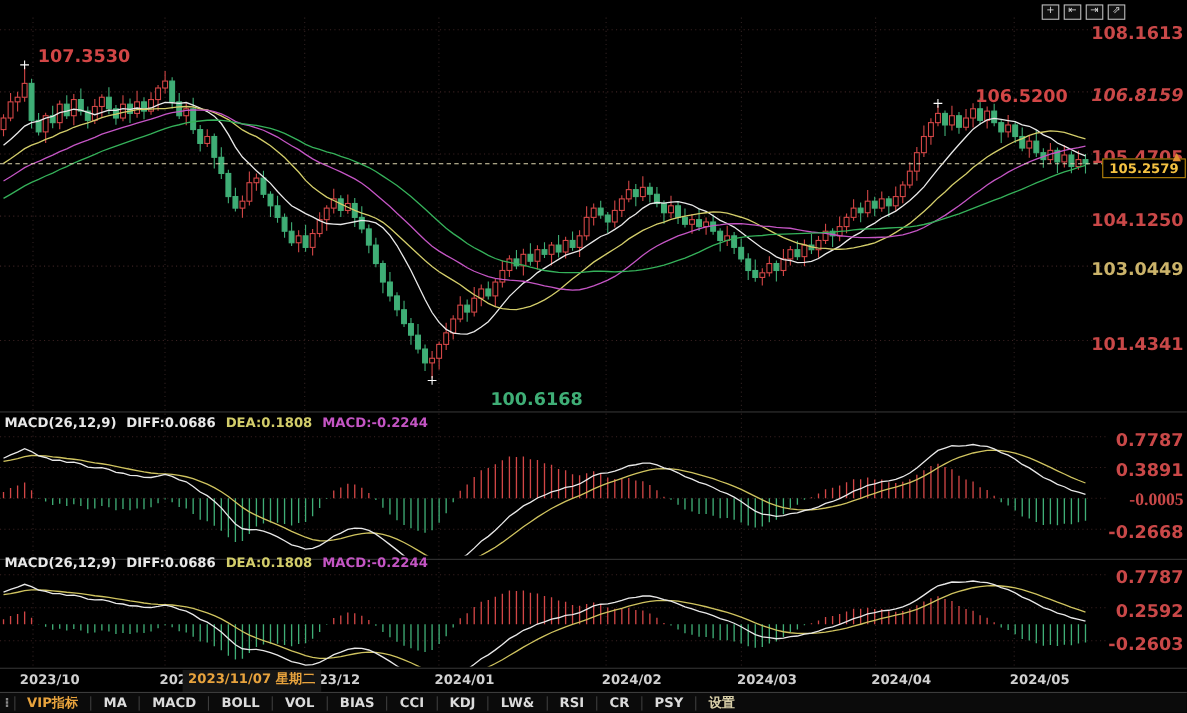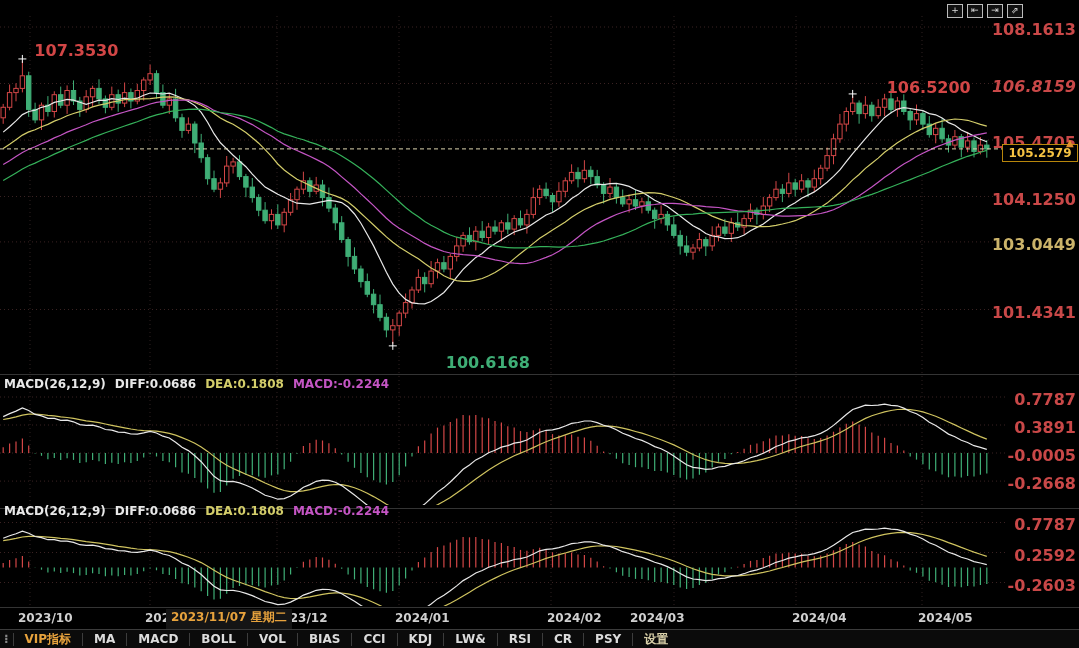--- a/index.html
+++ b/index.html
@@ -740,21 +740,21 @@
   <div class="sep" style="top:374px"></div>
   <div class="sep" style="top:508px"></div>
   <div class="sep" style="top:607px"></div>
 
   <div id="dateAxis">
       <div class="month" style="left: 18px;">2023/10</div>
       <div class="month" style="left: 145px;">2023/11</div>
       <div class="month" style="left: 273px;">2023/12</div>
       <div class="month" style="left: 395px; text-align: right;">2024/01</div>
       <div class="month" style="left: 547px; text-align: right;">2024/02</div>
-      <div class="month" style="left: 630px;">2024/03</div>
+      <div class="month" style="left: 670px;">2024/03</div>
       <div class="month" style="left: 792px;">2024/04</div>
       <div class="month" style="left: 918px; text-align: center;">2024/05</div>
     </div>
   <div class="selDate" id="selDate" style="left: 166px;">2023/11/07 星期二</div>
 
   <div class="tbar" id="toolbar">
       <div class="tbi stub">⁝</div>
       <div class="tbi accent">VIP指标</div>
       <div class="tbi">MA</div>
       <div class="tbi">MACD</div>
@@ -772,19 +772,19 @@
 
   <div id="axisLabels">
       <div class="axis-label" style="top: 20px; color: rgb(201, 72, 72);">108.1613</div>
       <div class="axis-label" style="top: 76.5068px; color: rgb(201, 72, 72); font-style: italic;">106.8159</div>
       <div class="axis-label" style="top: 133.014px; color: rgb(201, 72, 72);">105.4705</div>
       <div class="axis-label" style="top: 189.525px; color: rgb(201, 72, 72);">104.1250</div>
       <div class="axis-label" style="top: 234.889px; color: rgb(203, 179, 106);">103.0449</div>
       <div class="axis-label" style="top: 302.542px; color: rgb(201, 72, 72);">101.4341</div>
       <div class="axis-label" style="top: 390.011px;">0.7787</div>
       <div class="axis-label" style="top: 418.024px;">0.3891</div>
-      <div class="axis-label" style="top: 446.036px;">-0.0005</div>
+      <div class="axis-label" style="top: 446.036px; font-family: Liberation Serif, serif;">-0.0005</div>
       <div class="axis-label" style="top: 474.055px;">-0.2668</div>
       <div class="axis-label" style="top: 515.491px;">0.7787</div>
       <div class="axis-label" style="top: 545.518px;">0.2592</div>
       <div class="axis-label" style="top: 575.545px;">-0.2603</div>
     </div>
 </div>
 
 </body></html>

